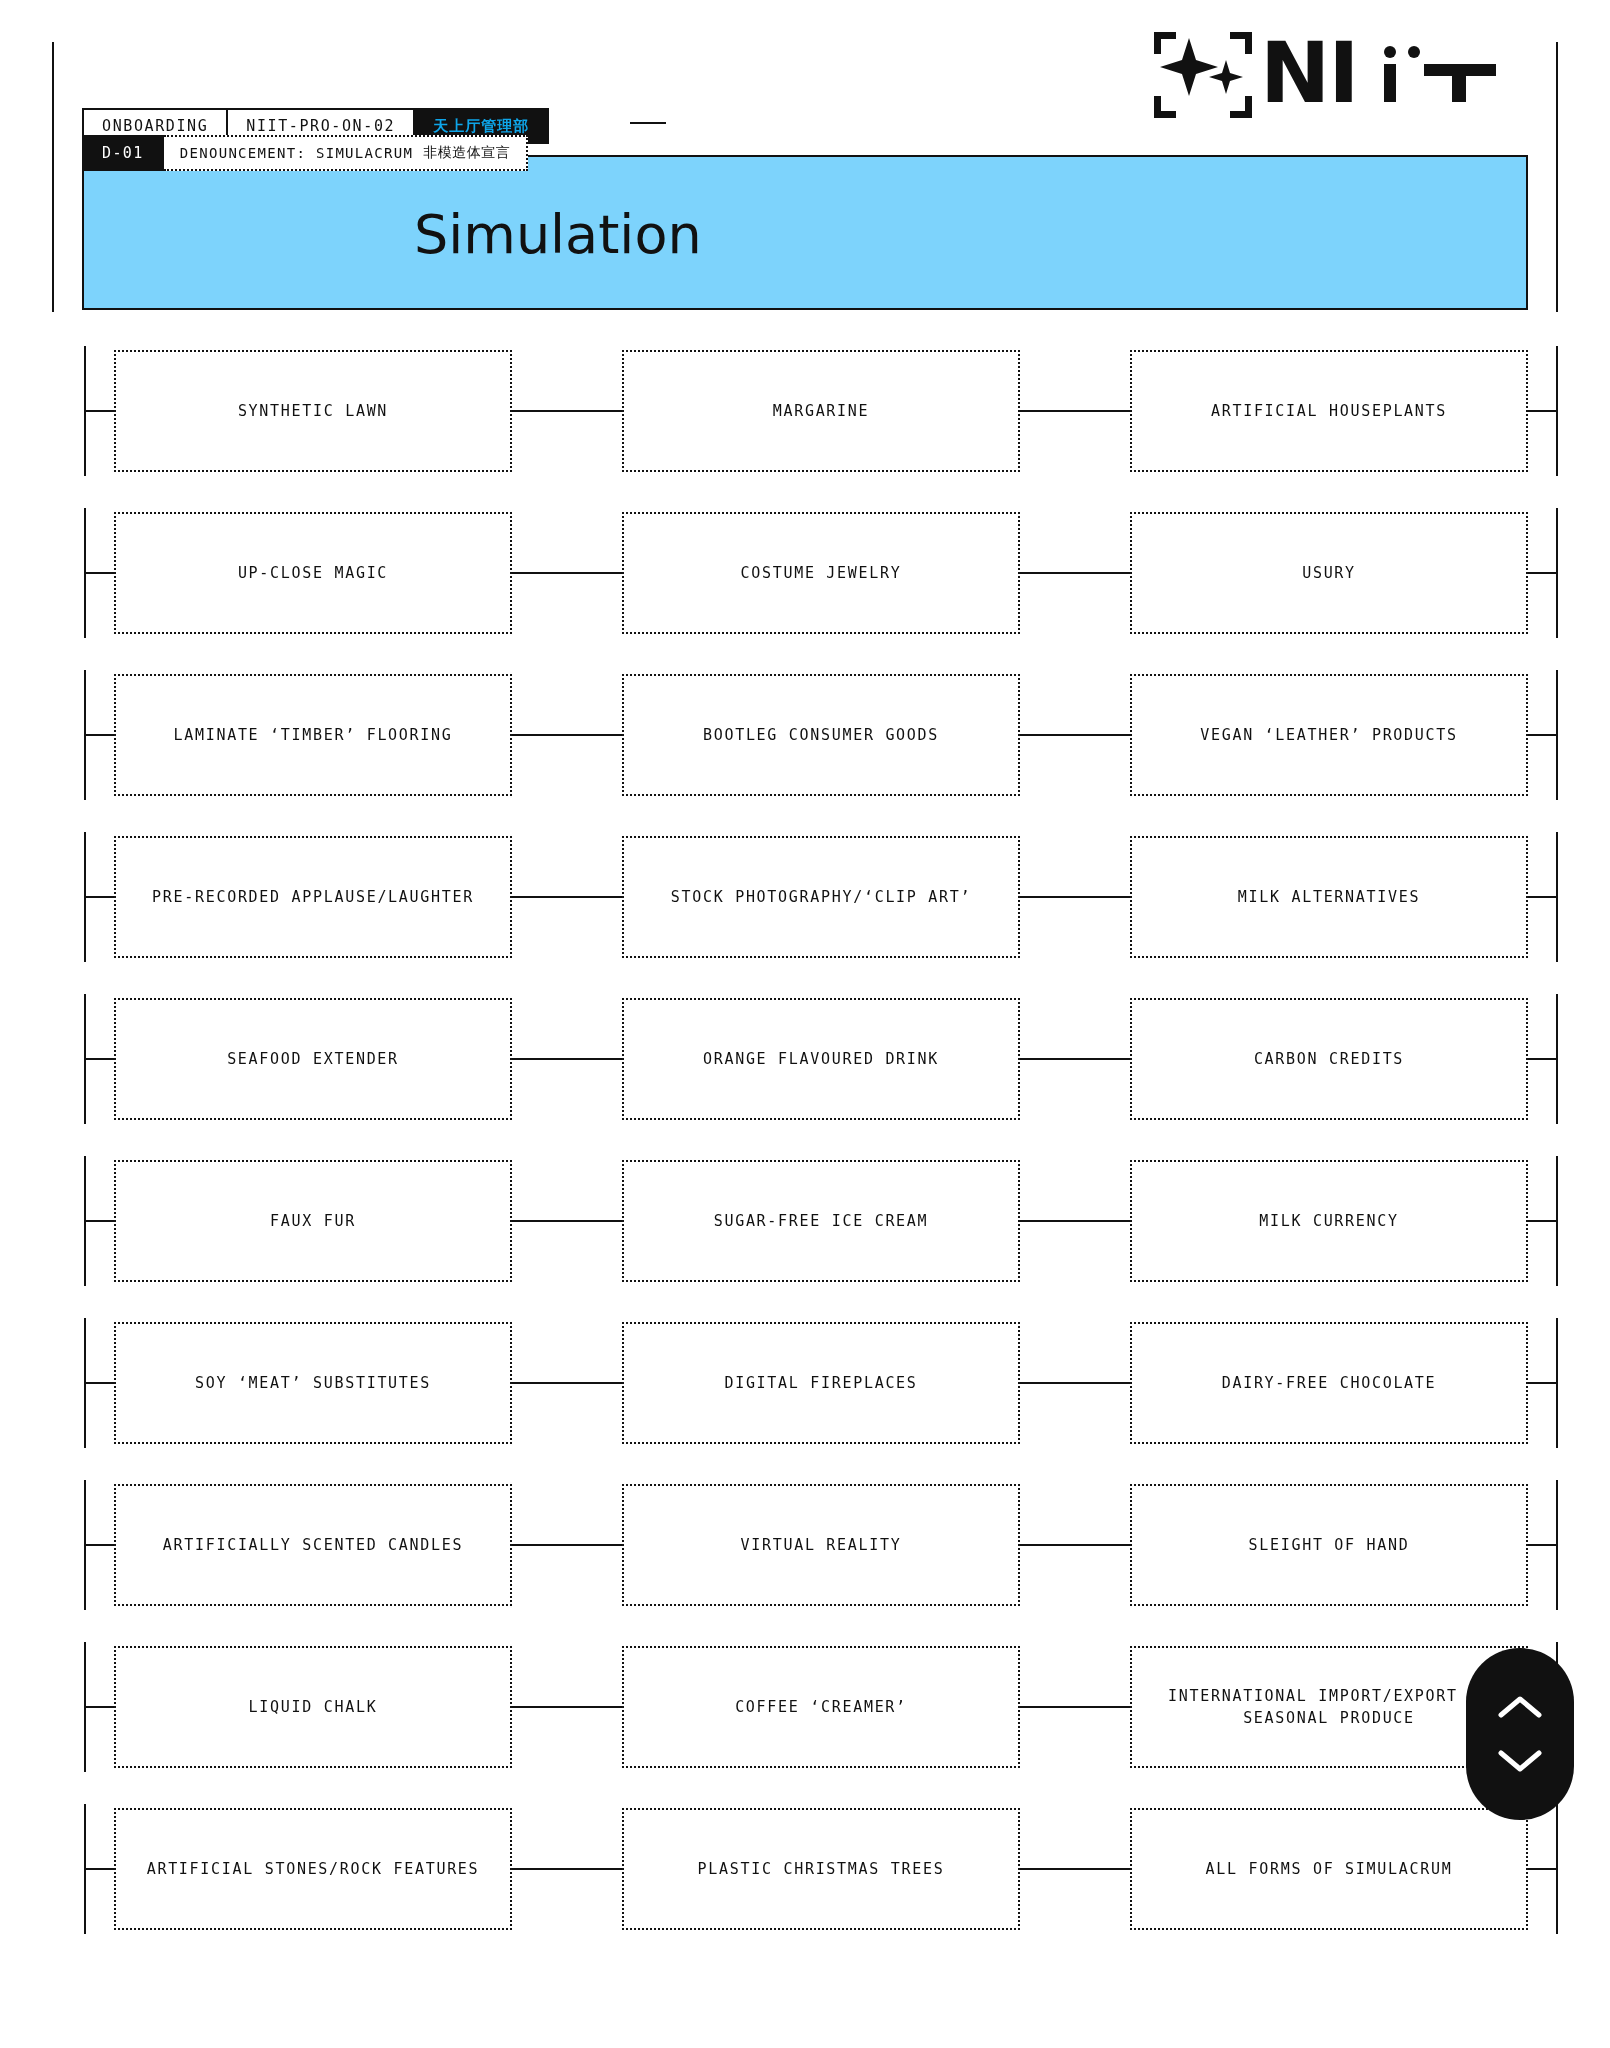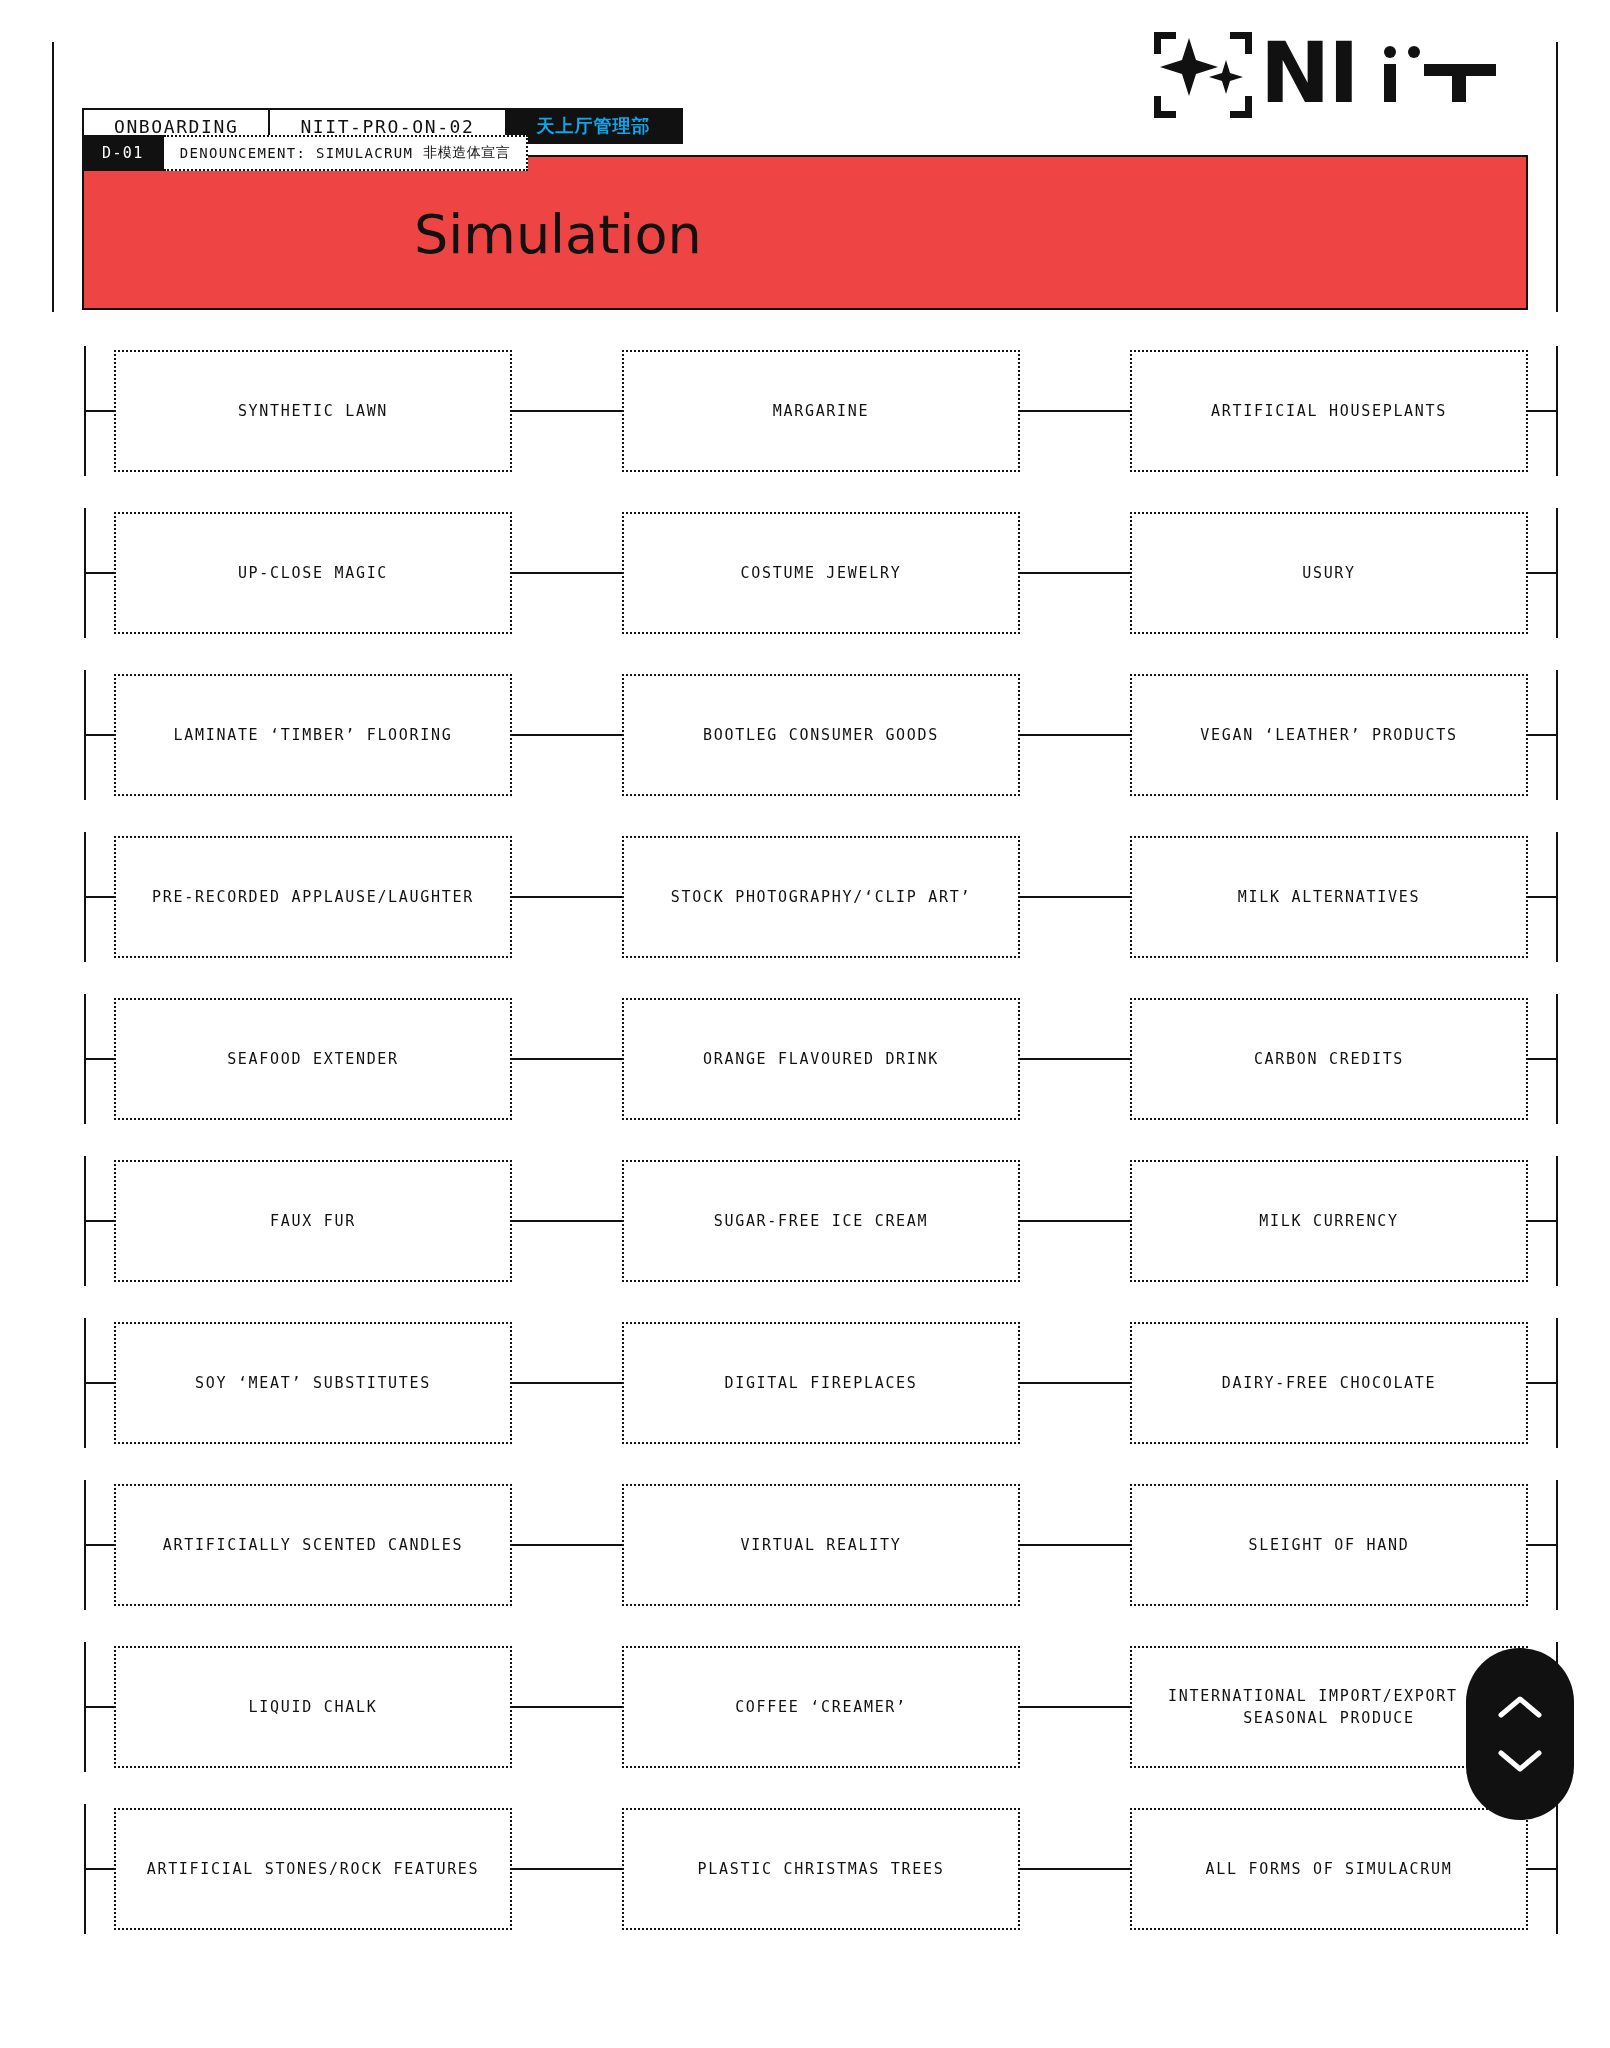--- a/index.html
+++ b/index.html
@@ -37,25 +37,25 @@
   .tabs {
     position: absolute;
     left: 82px; top: 100px;
     display: flex;
     align-items: stretch;
     height: 44px;
   }
   .tab {
     border: 2px solid #111;
     border-right-width: 0;
-    padding: 0 30px;
+    padding: 0 18px;
     display: flex;
     align-items: center;
     justify-content: center;
-    font-size: 18px;
+    font-size: 15px;
     letter-spacing: 1.6px;
     color: #111;
     background: #fff;
     white-space: nowrap;
     margin-top: 8px;
   }
   .tab:last-child { border-right-width: 2px; }
   .tab.dark {
     background: #111;
     color: #0ea5e9;
@@ -69,21 +69,21 @@
     width: 36px; height: 2px;
     background: #111;
   }
 
   .titlebox {
     position: absolute;
     left: 82px; top: 155px;
     right: 82px;
     height: 155px;
     border: 2px solid #111;
-    background: #ef4444;
+    background: #7dd3fc;
   }
   .title-tag-row {
     position: absolute;
     left: -2px; top: -22px;
     display: flex;
     height: 36px;
     align-items: stretch;
   }
   .tag-id {
     background: #111;

